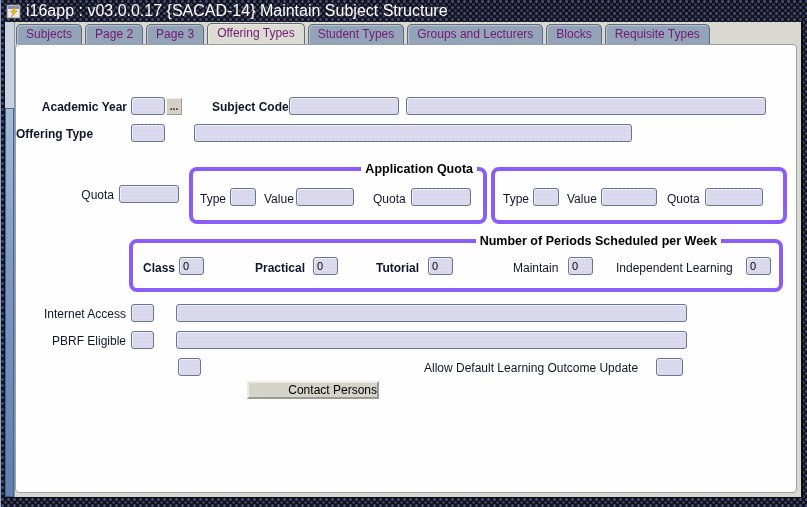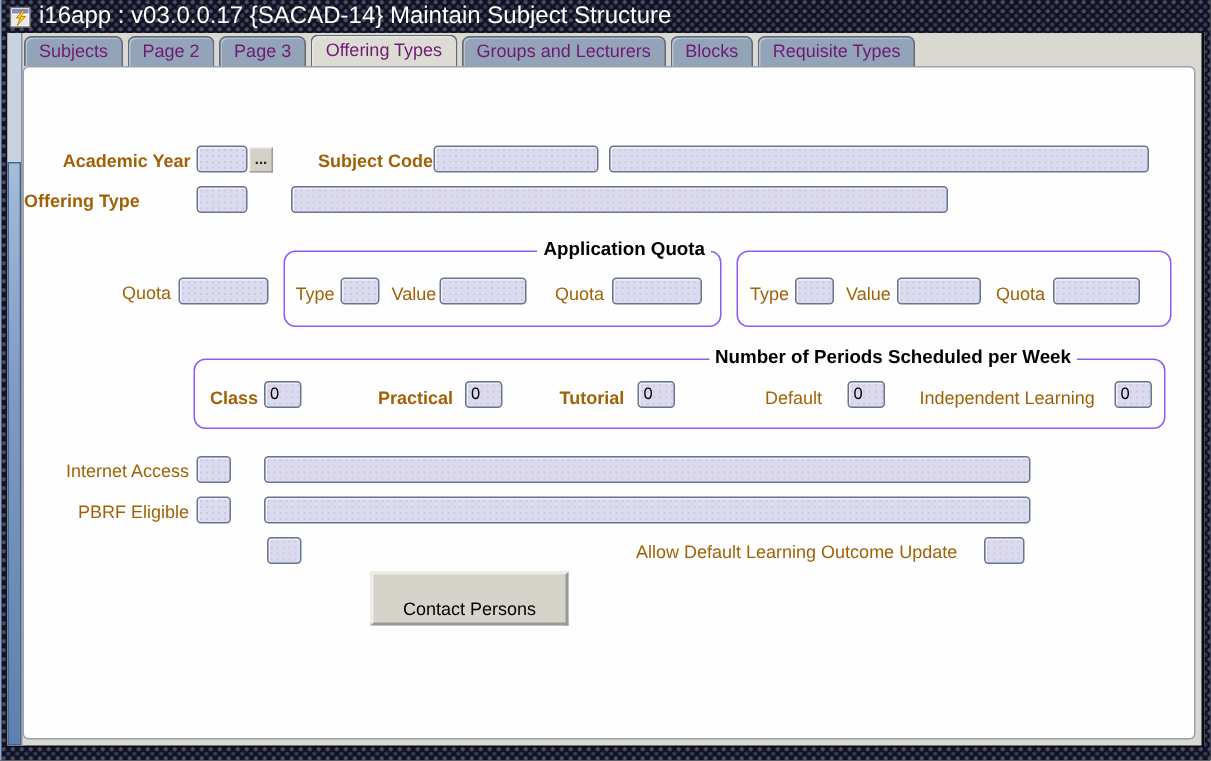--- a/index.html
+++ b/index.html
@@ -41,46 +41,46 @@
     height:19px;line-height:18px;padding:0 9px;
     background:#93a3b8;border:1px solid #606b79;border-bottom:none;
     border-radius:5px 5px 0 0;font-size:12px;color:#701a75;white-space:nowrap;
     box-shadow:inset 1px 1px 0 rgba(255,255,255,.35);
   }
   .tab.active{background:#dcdcd4;height:20px;}
   .panel{
     position:absolute;left:10px;top:22px;right:4px;bottom:4px;
     background:#fefefe;border:1px solid #99a1ab;border-radius:4px;
   }
-  .lbl{position:absolute;font-size:12px;color:#a16207;white-space:nowrap;}
+  .lbl{position:absolute;font-size:12px;color:#0f172a;white-space:nowrap;}
   .b{font-weight:bold;}
   .fld{
     position:absolute;height:18px;box-sizing:border-box;
     background-color:#dbdbf0;
     background-image:radial-gradient(rgba(210,165,195,.45) .5px, transparent .8px);
     background-size:4px 4px;
     border:1px solid #68758e;border-radius:3px;
     box-shadow:inset 1px 1px 0 rgba(255,255,255,.55), 0 1px 0 rgba(255,255,255,.6);
     font:11px "Liberation Sans",sans-serif;padding:0 3px;color:#000;margin:0;
   }
   .lov{
     position:absolute;width:16px;height:17px;box-sizing:border-box;
     background:#d4d0c8;border:1px outset #f2efe8;
     font-size:10px;font-weight:bold;text-align:center;line-height:12px;color:#222;
     padding:0;
   }
-  .group{position:absolute;border:1px solid #8b5cf6;border-radius:8px;}
+  .group{position:absolute;border:4px solid #8b5cf6;border-radius:8px;}
   .gtitle{
     position:absolute;top:-9px;background:#fefefe;padding:0 4px;
     font-weight:bold;font-size:12.5px;white-space:nowrap;color:#000;
   }
   .btn{
     position:absolute;background:#d6d3cb;border:2px outset #efece4;
-    font:12px "Liberation Sans",sans-serif;color:#000;text-align:center;
-    padding:16px;
+    font:12px "Liberation Sans",sans-serif;color:#000;text-align:right;
+    padding:0;
   }
 </style>
 </head>
 <body>
 
 <div class="window">
 
   <div class="titlebar">
     <svg class="title-icon" viewBox="0 0 15 15">
       <rect x="1" y="1" width="13" height="13" fill="#ffffff" stroke="#777" stroke-width="1"></rect>
@@ -95,20 +95,21 @@
 
     <div class="scrollbar">
       <div class="scroll-thumb"></div>
     </div>
 
     <div class="tabbar">
       <div class="tab">Subjects</div>
       <div class="tab">Page 2</div>
       <div class="tab">Page 3</div>
       <div class="tab active">Offering Types</div>
+      <div class="tab">Student Types</div>
       <div class="tab">Groups and Lecturers</div>
       <div class="tab">Blocks</div>
       <div class="tab">Requisite Types</div>
     </div>
 
     <div class="panel">
 
       <div class="lbl b" style="left:0;width:111px;text-align:right;top:55px;">Academic Year</div>
       <input class="fld" style="left: 115px; top: 52px; width: 34px;" value="">
       <button class="lov" style="left:150px;top:53px;">...</button>
@@ -143,21 +144,21 @@
       </div>
 
       <div class="group" style="left:113px;top:194px;width:646px;height:45px;">
         <div class="gtitle" style="right:58px;">Number of Periods Scheduled per Week</div>
         <div class="lbl b" style="left:10px;top:18px;">Class</div>
         <input class="fld" style="left: 46px; top: 14px; width: 25px;" value="0">
         <div class="lbl b" style="left:122px;top:18px;">Practical</div>
         <input class="fld" style="left: 180px; top: 14px; width: 25px;" value="0">
         <div class="lbl b" style="left:243px;top:18px;">Tutorial</div>
         <input class="fld" style="left: 295px; top: 14px; width: 25px;" value="0">
-        <div class="lbl" style="left:380px;top:18px;">Default</div>
+        <div class="lbl" style="left:380px;top:18px;">Maintain</div>
         <input class="fld" style="left: 435px; top: 14px; width: 25px;" value="0">
         <div class="lbl" style="left:483px;top:18px;">Independent Learning</div>
         <input class="fld" style="left: 613px; top: 14px; width: 25px;" value="0">
       </div>
 
       <div class="lbl" style="left:0;width:110px;text-align:right;top:262px;">Internet Access</div>
       <input class="fld" style="left: 115px; top: 259px; width: 23px;" value="">
       <input class="fld" style="left: 160px; top: 259px; width: 511px;" value="">
 
       <div class="lbl" style="left:0;width:110px;text-align:right;top:289px;">PBRF Eligible</div>

